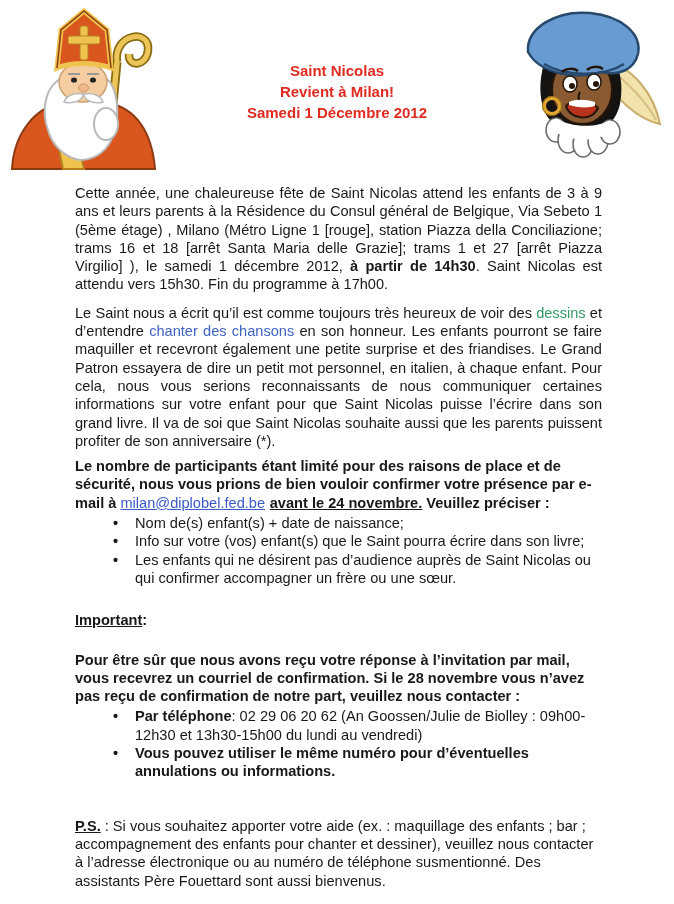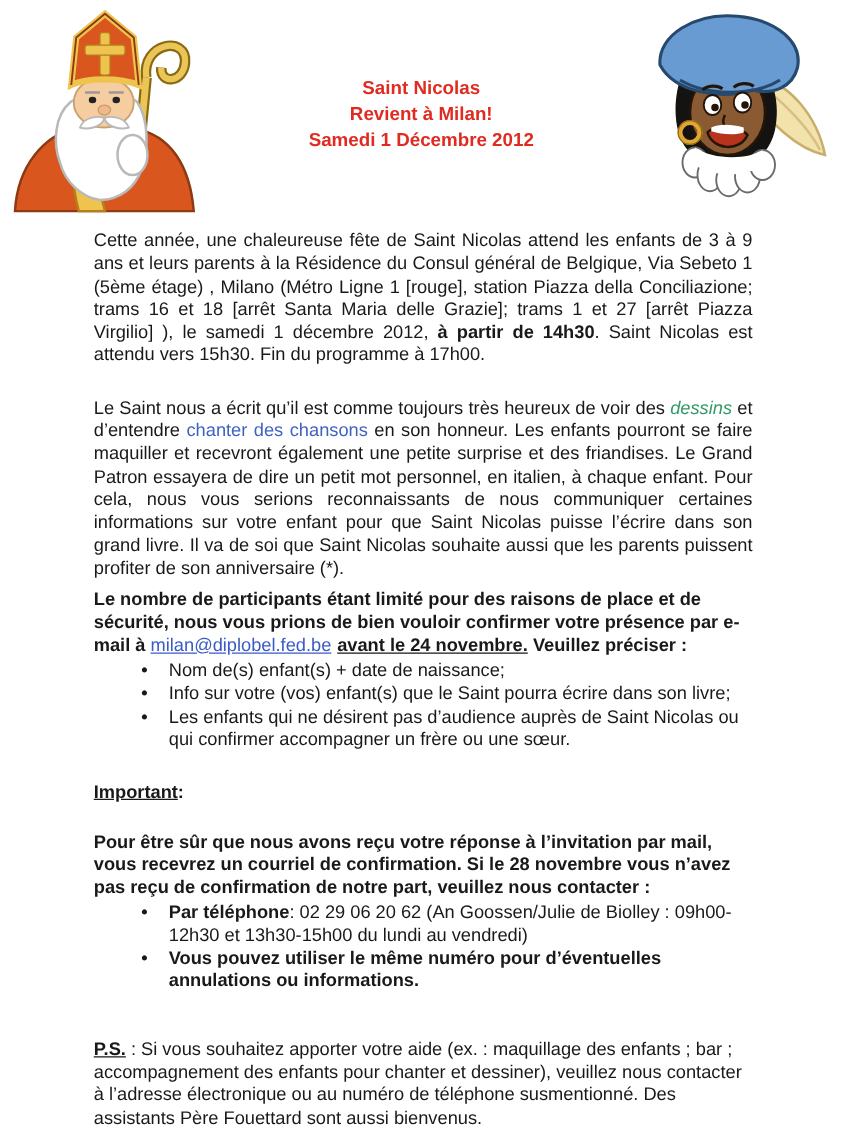--- a/index.html
+++ b/index.html
@@ -12,26 +12,26 @@
 
   .title { position:absolute; left:170px; right:170px; top:60px; text-align:center;
            font-weight:bold; font-size:15px; line-height:21px; color:var(--title_red,#e02b21); }
 
   .content { position:absolute; left:75px; top:184px; width:527px;
              font-size:14.6px; line-height:18.3px; }
 
   .just { text-align:justify; }
   .b { font-weight:bold; }
   .u { text-decoration:underline; }
-  .green { color:var(--green,#339966);font-style:italic; }
+  .green { color:var(--green,#339966); }
   .blue  { color:var(--blue,#3f63c2); }
   .link  { color:var(--link_blue,#3a5bc7); text-decoration:underline; font-weight:normal; cursor:pointer; }
   .deadline { margin-left:0.32em; margin-right:0.28em; }
 
-  .p1 { margin-bottom:24px; }
+  .p1 { margin-bottom:10px; }
   .p2 { margin-bottom:7px; }
   .p3 { margin-bottom:2px; }
   ul  { list-style:none; }
   .ul1 { margin-bottom:24px; }
   li  { position:relative; padding-left:60px; }
   li::before { content:"\2022"; position:absolute; left:38px; font-weight:bold; }
   .important-h { margin-bottom:21px; }
   .p4 { margin-bottom:2px; }
   .ul2 { margin-bottom:13px; }
   .ps { margin-bottom:12px;margin-top:36px; }

